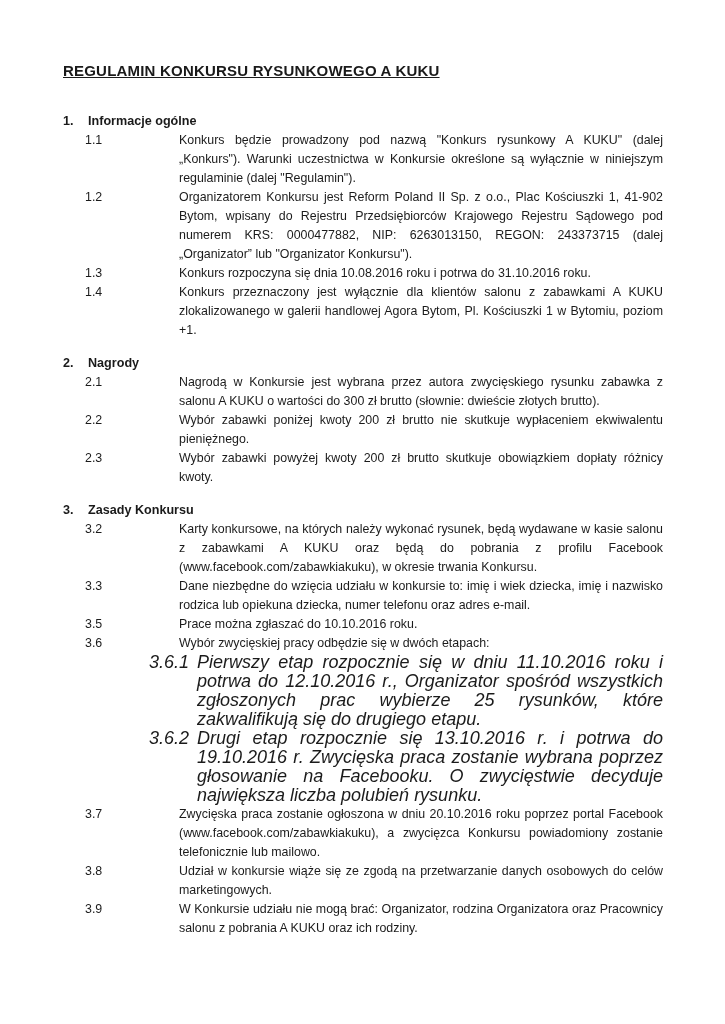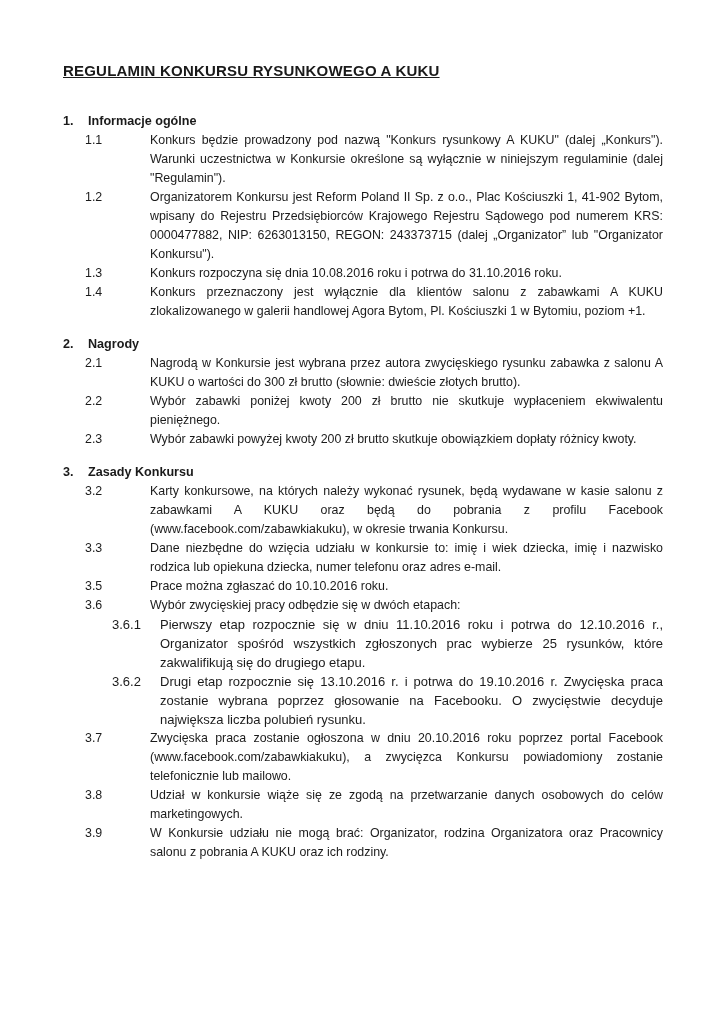--- a/index.html
+++ b/index.html
@@ -34,29 +34,31 @@
     font-size: 12.6px;
     line-height: 19px;
     color: #1a1a1a;
   }
   .sec-num { flex: none; width: 25px; }
   .clauses { padding-left: 22px; }
   .clause {
     display: flex;
     font-size: 12.4px;
     line-height: 19px;
+    gap: 29px;
   }
   .c-num { flex: none; width: 25px; }
   .c-body { flex: 1; min-width: 0; }
   .c-text { text-align: justify; margin-left: 40px; }
   .subclause {
     display: flex;
-    margin-left: 2px;
-    font-size: 13px;
+    margin-left: 10px;
+    font-size: 18px;
     line-height: 19px;
+    font-style: italic;
   }
   .sc-num { flex: none; width: 48px; }
   .sc-text { flex: 1; text-align: justify; }
 </style>
 </head>
 <body>
 
 <div class="page">
 
   <h1 class="doc-title">REGULAMIN KONKURSU RYSUNKOWEGO A KUKU</h1>

